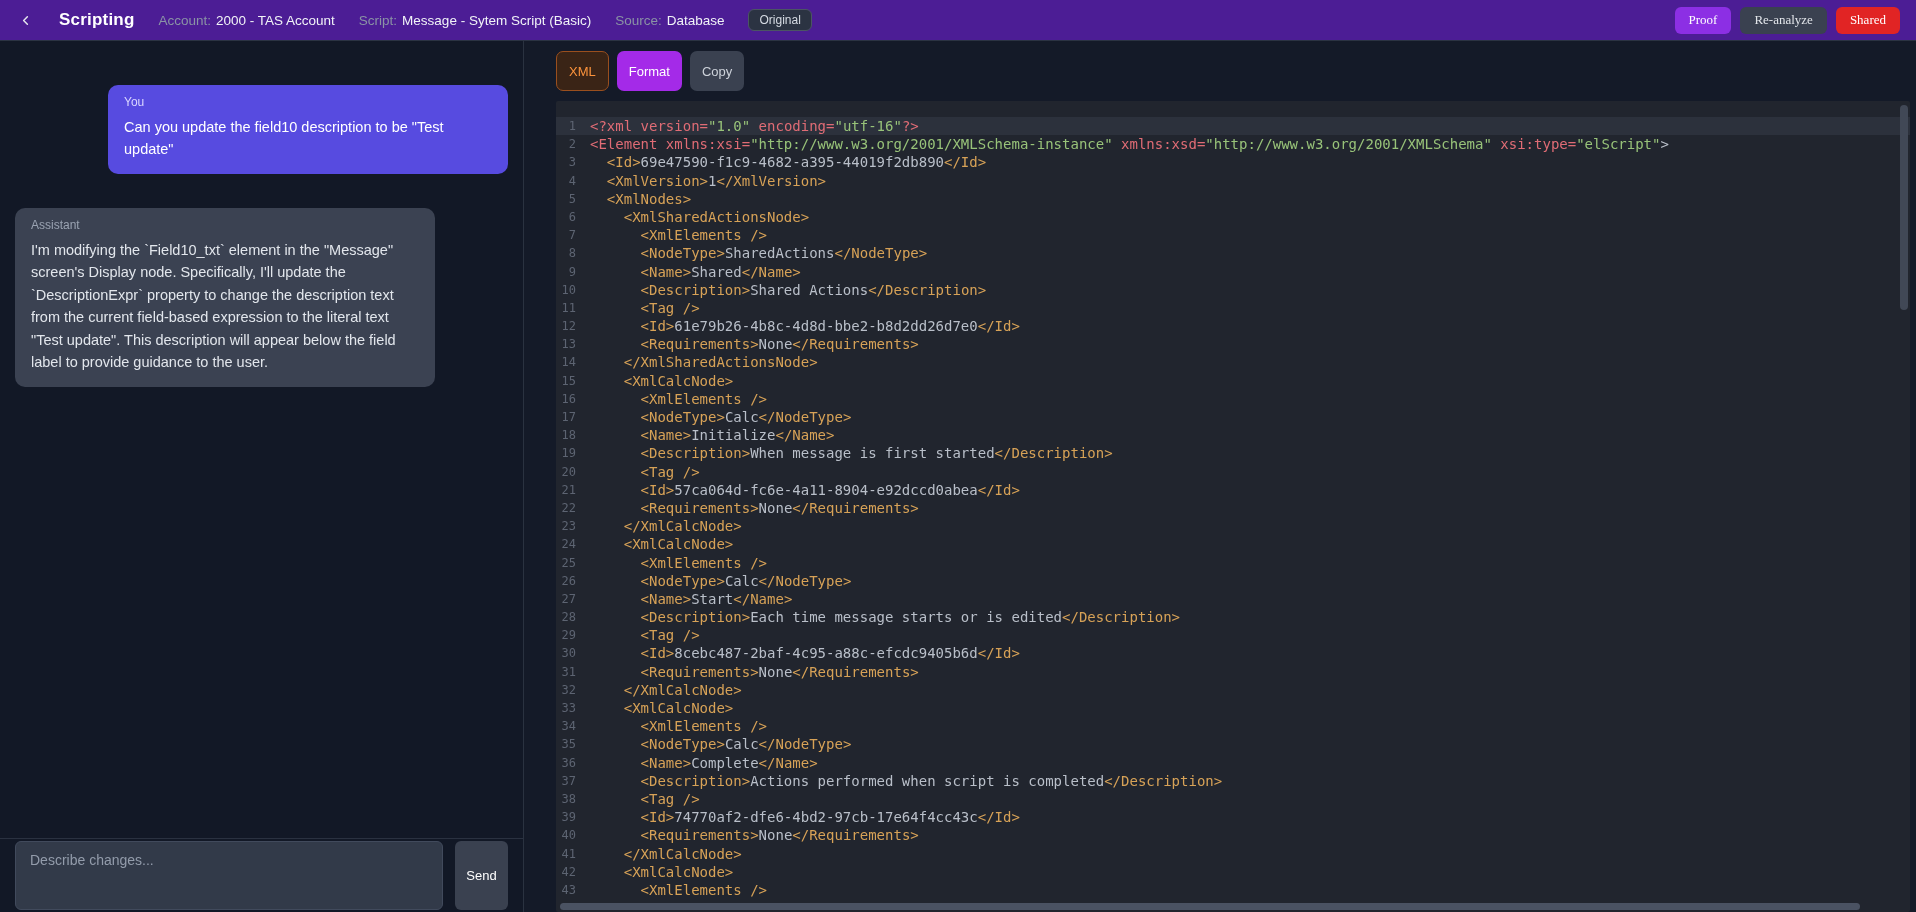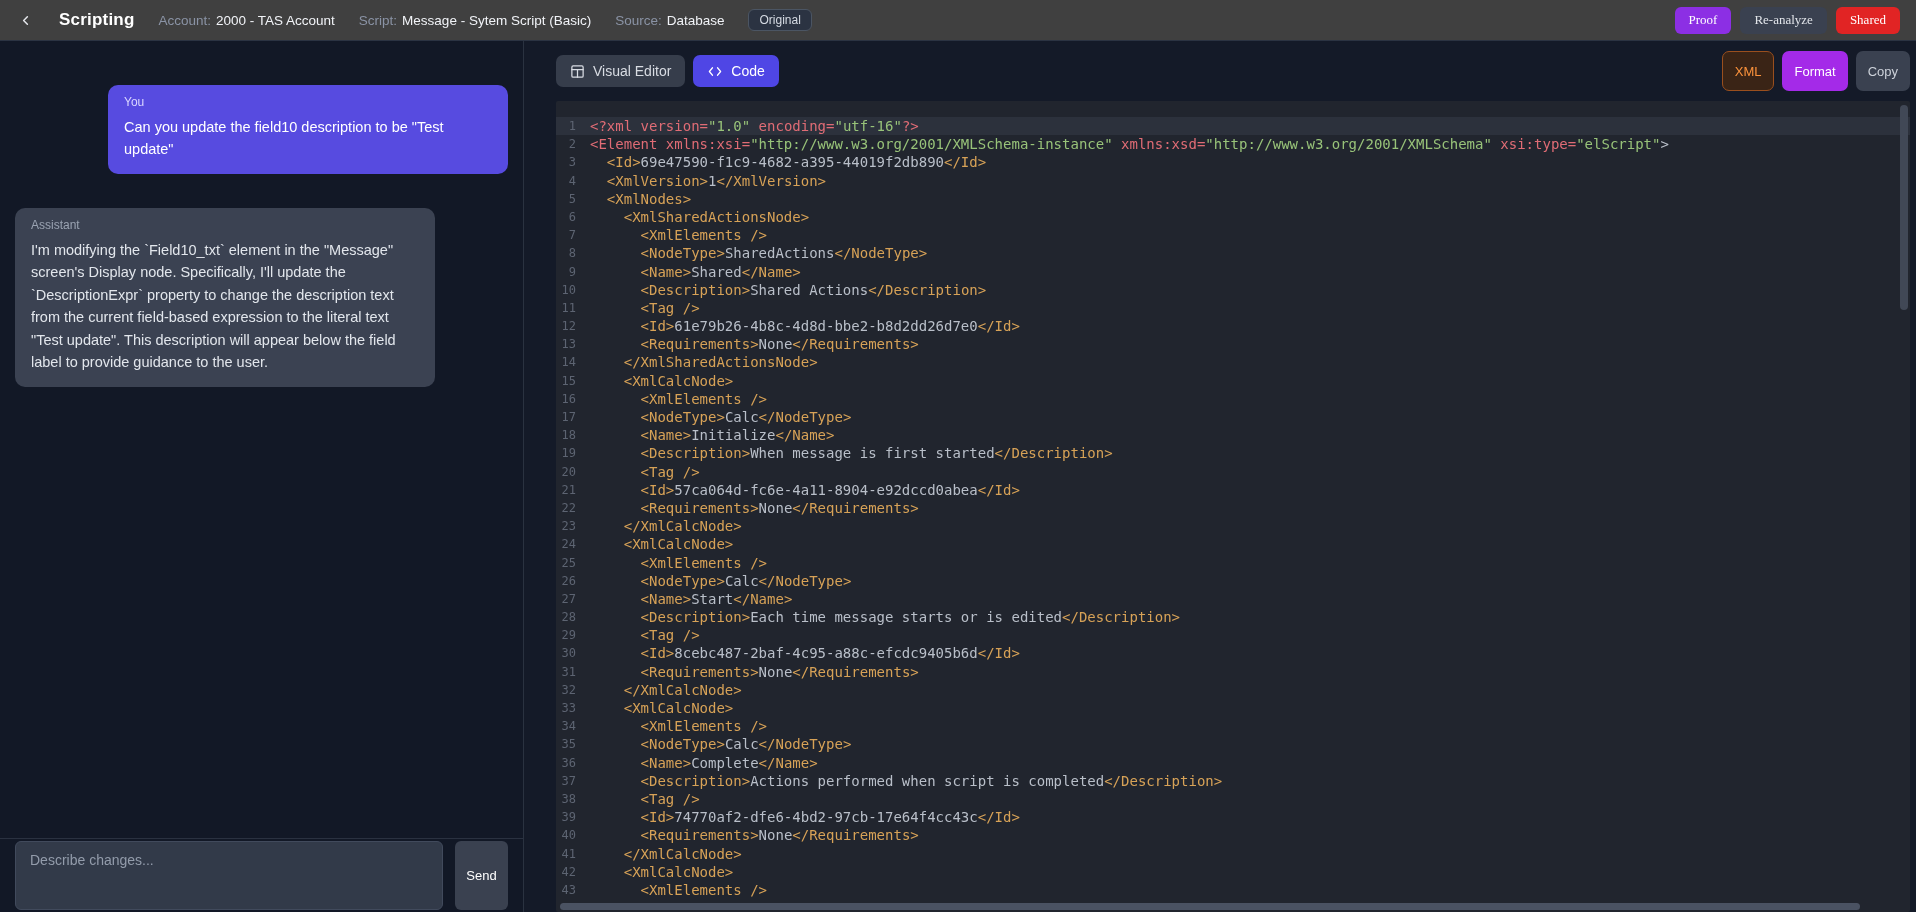--- a/index.html
+++ b/index.html
@@ -2,21 +2,21 @@
 <html><head>
 <meta charset="utf-8">
 <style>
   * { margin:0; padding:0; box-sizing:border-box; }
   html,body { width:1916px; height:912px; overflow:hidden; background:#121826;
               font-family:"Liberation Sans", sans-serif; }
 
   .app { width:100%; height:100%; display:flex; flex-direction:column; }
 
   
-  .header { height:41px; flex:0 0 41px; background:#404040; border-bottom:1px solid #2b3342;
+  .header { height:41px; flex:0 0 41px; background:#4c1d95; border-bottom:1px solid #2b3342;
             display:flex; align-items:center; justify-content:space-between; padding:0 16px; }
   .header-left { display:flex; align-items:center; gap:24px; }
   .back-btn { background:none; border:none; color:#e5e7ec; cursor:pointer; display:flex; align-items:center; padding:2px; }
   .title { color:#ffffff; font-size:17px; font-weight:700; letter-spacing:.2px; }
   .meta-group { display:flex; align-items:center; gap:5px; font-size:13.5px; white-space:nowrap; }
   .meta-label { color:#8a93a5; }
   .meta-value { color:#f1f3f7; font-weight:400; }
   .badge { font-size:12px; color:#d5dae2; background:#2b3342; border:1px solid #4b5563;
            border-radius:6px; padding:3px 10px; }
   .header-right { display:flex; align-items:center; gap:9px; }
@@ -136,41 +136,20 @@
         </div>
       </div>
       <div class="chat-input-bar">
         <textarea class="chat-input" placeholder="Describe changes..." style=""></textarea>
         <button class="send-btn">Send</button>
       </div>
     </aside>
 
     <section class="editor-panel">
       <div class="tabbar">
-        <div class="tabs-left">
-          <button class="tab">
-            <span>
-              <svg width="15" height="15" viewBox="0 0 24 24" fill="none" stroke="#d8dce3" stroke-width="2" stroke-linecap="round">
-                  <rect x="3" y="3" width="18" height="18" rx="2"></rect>
-                  <line x1="3" y1="9" x2="21" y2="9"></line>
-                  <line x1="12" y1="9" x2="12" y2="21"></line>
-                </svg>
-            </span>
-            <span>Visual Editor</span>
-          </button>
-          <button class="tab active">
-            <span>
-              <svg width="16" height="15" viewBox="0 0 24 24" fill="none" stroke="#ffffff" stroke-width="2" stroke-linecap="round" stroke-linejoin="round">
-                  <polyline points="8 6 3 12 8 18"></polyline>
-                  <polyline points="16 6 21 12 16 18"></polyline>
-                </svg>
-            </span>
-            <span>Code</span>
-          </button>
-        </div>
         <div class="tabs-right">
           <button class="chip chip-xml">XML</button>
           <button class="chip chip-format">Format</button>
           <button class="chip chip-copy">Copy</button>
         </div>
       </div>
 
       <div class="code-wrap">
         <div id="code-lines">
             <div class="code-line active"><span class="line-num">1</span><span class="line-content"><span class="tk-r">&lt;?xml version=</span><span class="tk-g">"1.0"</span><span class="tk-r"> encoding=</span><span class="tk-g">"utf-16"</span><span class="tk-r">?&gt;</span></span></div>

